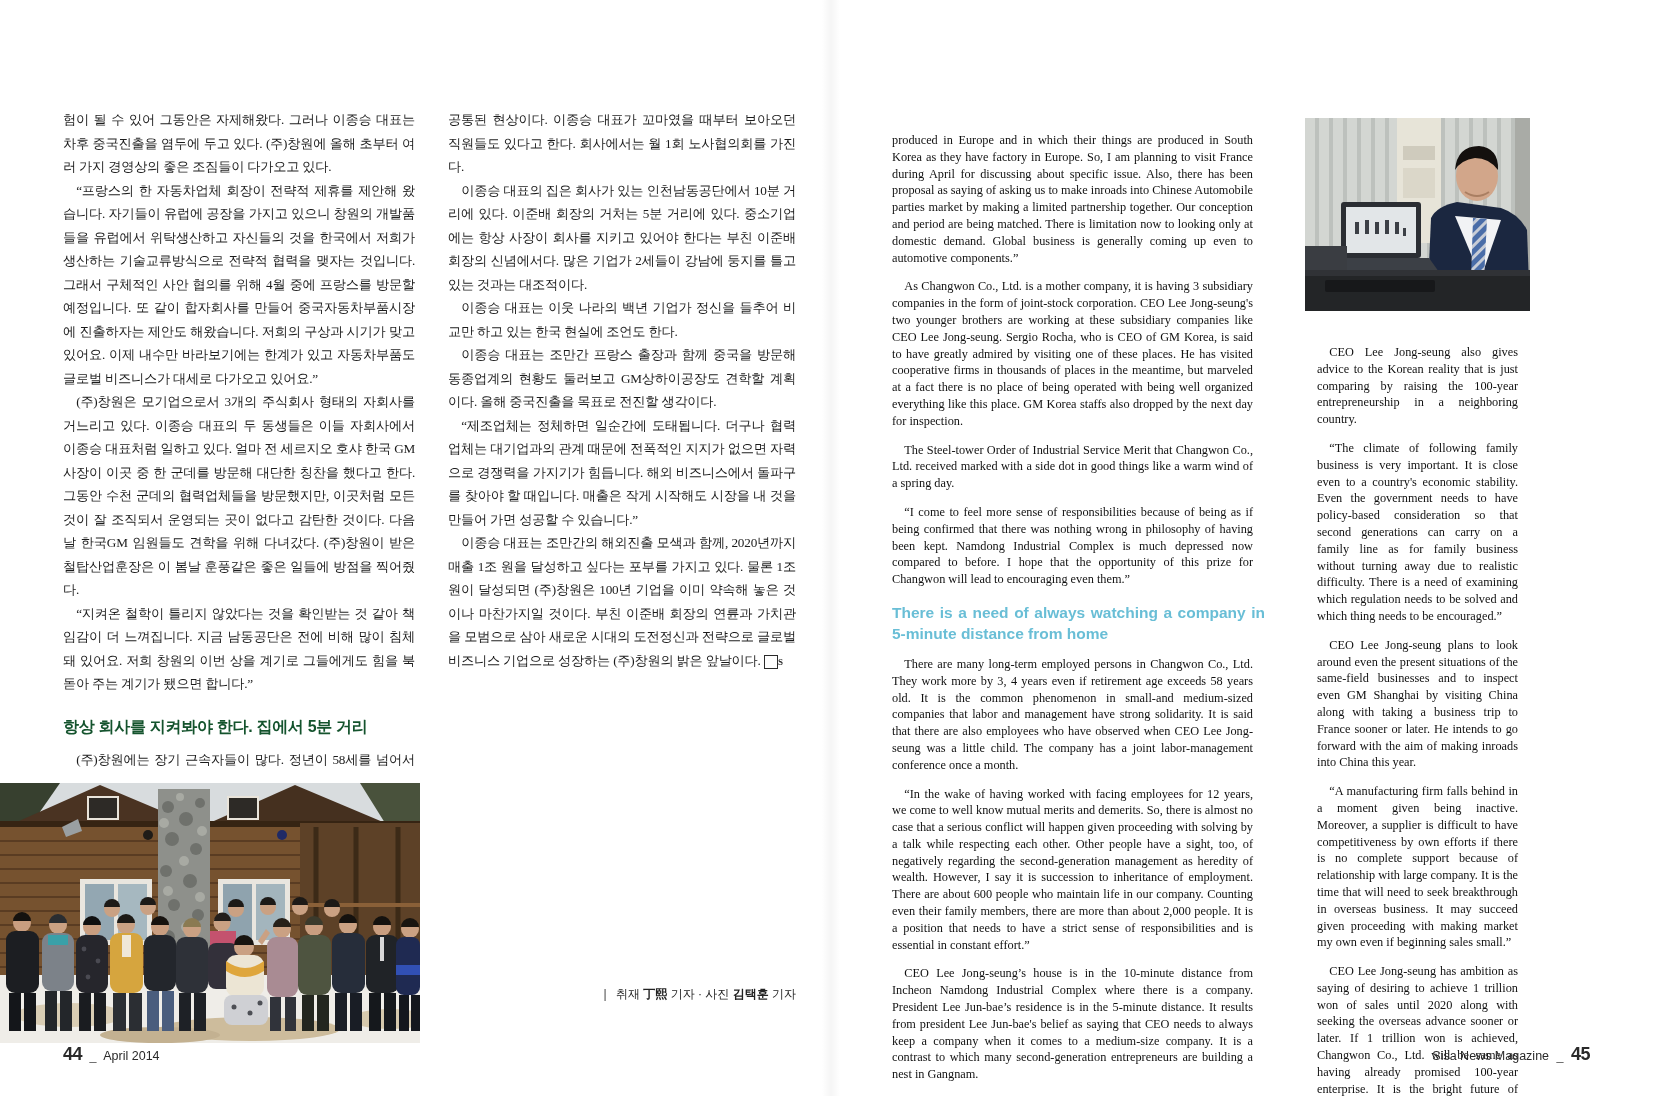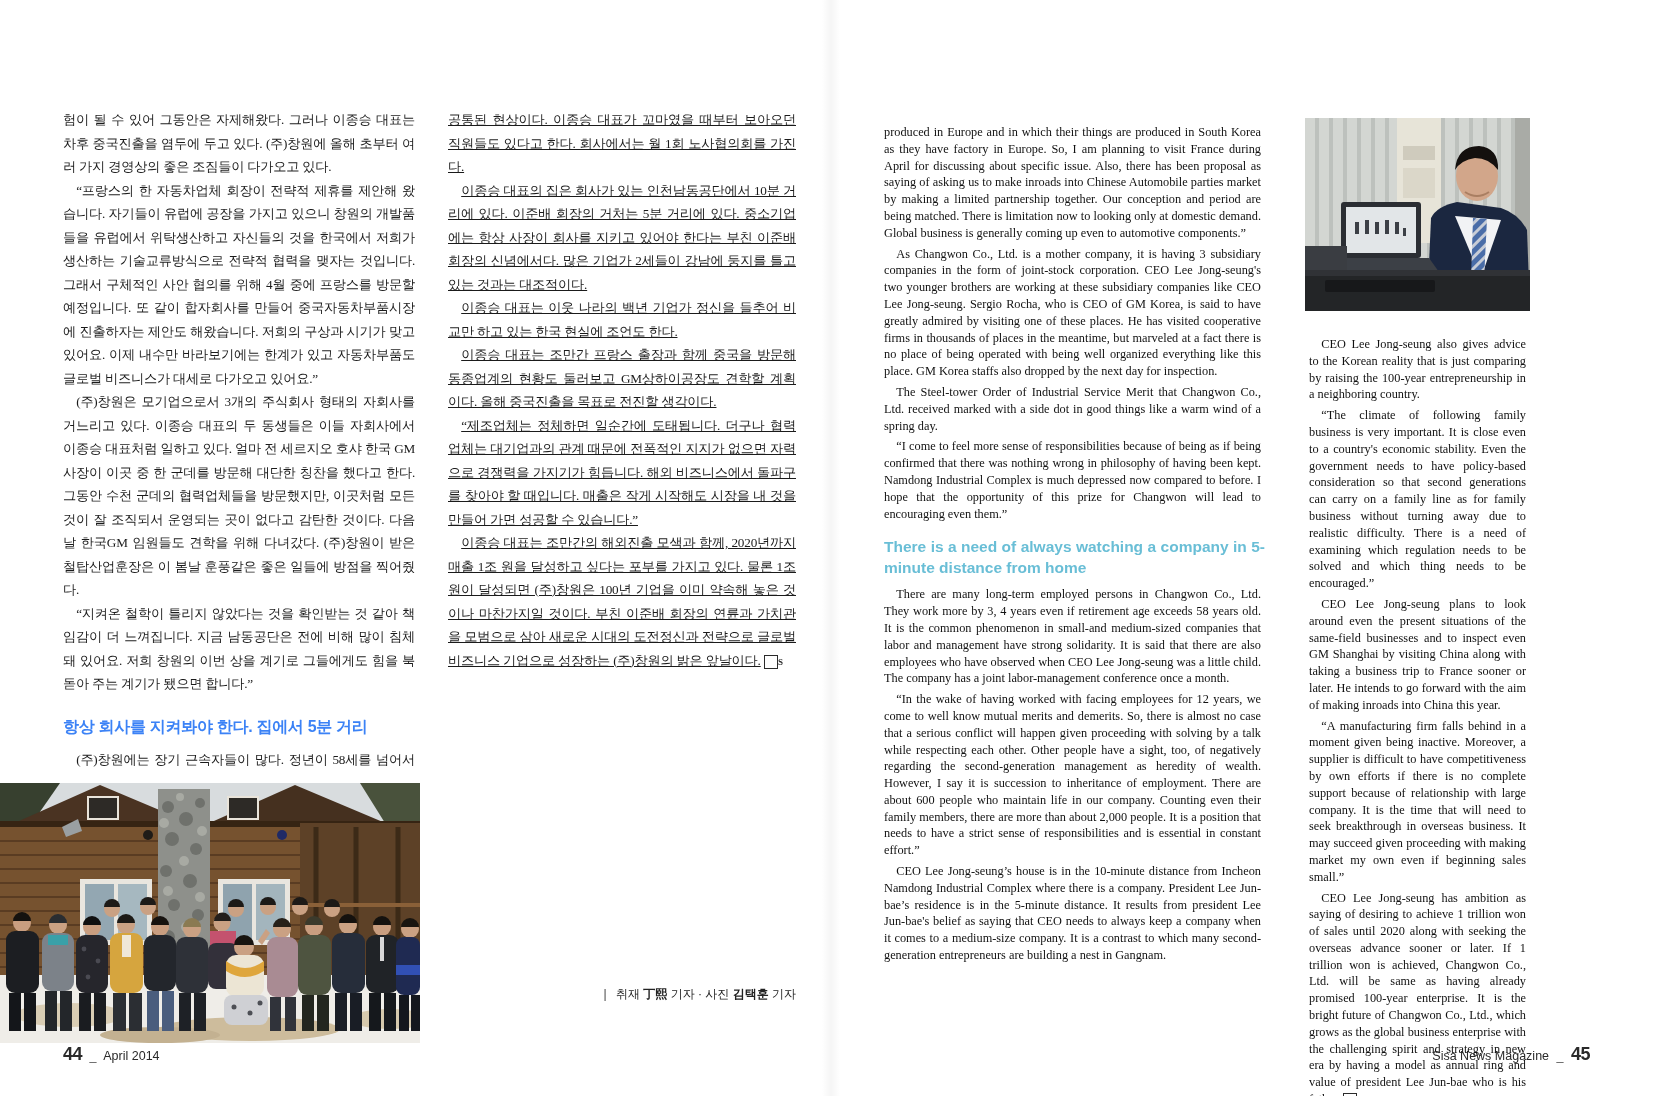--- a/index.html
+++ b/index.html
@@ -7,28 +7,28 @@
     position:relative;width:1663px;height:1096px;background:#ffffff;
     font-family:"Liberation Serif","DejaVu Serif",serif;color:#161616;
     overflow:hidden;margin:0 auto;
   }
   
   .kcol{position:absolute;text-align:justify;font-size:13.2px;line-height:23.5px;
         letter-spacing:-0.2px;color:#1b1b1b;}
   .kcol p{margin:0;}
   .ind{text-indent:1.0em;}
   .k-subhead{font-family:"Liberation Sans","DejaVu Sans",sans-serif;
-        font-weight:bold;color:#3b82f6;font-size:16px;line-height:22px;
+        font-weight:bold;color:#14532d;font-size:16px;line-height:22px;
         margin:20px 0 10px 0;letter-spacing:-0.3px;}
   
   .ecol{position:absolute;text-align:justify;font-size:12.3px;line-height:16.8px;color:#111;}
-  .ecol p{margin:4px;}
+  .ecol p{margin:12px;}
   .e-subhead{font-family:"Liberation Sans","DejaVu Sans",sans-serif;
         font-weight:bold;color:#69bed6;font-size:15.5px;line-height:21px;
-        margin:14px 0 8px 4px;}
+        margin:14px 0 8px 12px;}
   
   .endmark{display:inline-block;width:12px;height:12px;border:1px solid #2b2b2b;
         font:bold 9px/12px "Liberation Serif",serif;text-align:center;vertical-align:baseline;
         margin-left:3px;color:#2b2b2b;background:#fff;}
   .byline{position:absolute;left:448px;top:986px;width:348px;text-align:right;
         font-family:"Liberation Sans","DejaVu Sans",sans-serif;font-size:12px;color:#222;}
   .byline b{font-weight:bold;text-align:right;}
   .byline .bar{color:#444;margin-right:6px;}
   .footer{position:absolute;top:1044px;font-family:"Liberation Sans","DejaVu Sans",sans-serif;
         font-size:12.5px;color:#2a2a2a;}
@@ -47,21 +47,21 @@
 
   <div class="kcol" style="left:63px;top:108px;width:352px;height:662px;overflow:hidden;">
     <p>험이 될 수 있어 그동안은 자제해왔다. 그러나 이종승 대표는 차후 중국진출을 염두에 두고 있다. (주)창원에 올해 초부터 여러 가지 경영상의 좋은 조짐들이 다가오고 있다.</p>
     <p class="ind">“프랑스의 한 자동차업체 회장이 전략적 제휴를 제안해 왔습니다. 자기들이 유럽에 공장을 가지고 있으니 창원의 개발품들을 유럽에서 위탁생산하고 자신들의 것을 한국에서 저희가 생산하는 기술교류방식으로 전략적 협력을 맺자는 것입니다. 그래서 구체적인 사안 협의를 위해 4월 중에 프랑스를 방문할 예정입니다. 또 같이 합자회사를 만들어 중국자동차부품시장에 진출하자는 제안도 해왔습니다. 저희의 구상과 시기가 맞고 있어요. 이제 내수만 바라보기에는 한계가 있고 자동차부품도 글로벌 비즈니스가 대세로 다가오고 있어요.”</p>
     <p class="ind">(주)창원은 모기업으로서 3개의 주식회사 형태의 자회사를 거느리고 있다. 이종승 대표의 두 동생들은 이들 자회사에서 이종승 대표처럼 일하고 있다. 얼마 전 세르지오 호샤 한국 GM 사장이 이곳 중 한 군데를 방문해 대단한 칭찬을 했다고 한다. 그동안 수천 군데의 협력업체들을 방문했지만, 이곳처럼 모든 것이 잘 조직되서 운영되는 곳이 없다고 감탄한 것이다. 다음날 한국GM 임원들도 견학을 위해 다녀갔다. (주)창원이 받은 철탑산업훈장은 이 봄날 훈풍같은 좋은 일들에 방점을 찍어줬다.</p>
     <p class="ind">“지켜온 철학이 틀리지 않았다는 것을 확인받는 것 같아 책임감이 더 느껴집니다. 지금 남동공단은 전에 비해 많이 침체돼 있어요. 저희 창원의 이번 상을 계기로 그들에게도 힘을 북돋아 주는 계기가 됐으면 합니다.”</p>
     <div class="k-subhead">항상 회사를 지켜봐야 한다. 집에서 5분 거리</div>
     <p class="ind">(주)창원에는 장기 근속자들이 많다. 정년이 58세를 넘어서도 3,4년씩 더 일한다. 노사가 튼튼한 결속력을 가지고 있는 중소기업에서</p>
   </div>
 
-  <div class="kcol" style="left:448px;top:108px;width:348px;height:872px;overflow:hidden;text-decoration:underline;">
+  <div class="kcol" style="left:448px;top:108px;width:348px;height:872px;overflow:hidden;">
     <p>공통된 현상이다. 이종승 대표가 꼬마였을 때부터 보아오던 직원들도 있다고 한다. 회사에서는 월 1회 노사협의회를 가진다.</p>
     <p class="ind">이종승 대표의 집은 회사가 있는 인천남동공단에서 10분 거리에 있다. 이준배 회장의 거처는 5분 거리에 있다. 중소기업에는 항상 사장이 회사를 지키고 있어야 한다는 부친 이준배 회장의 신념에서다. 많은 기업가 2세들이 강남에 둥지를 틀고 있는 것과는 대조적이다.</p>
     <p class="ind">이종승 대표는 이웃 나라의 백년 기업가 정신을 들추어 비교만 하고 있는 한국 현실에 조언도 한다.</p>
     <p class="ind">이종승 대표는 조만간 프랑스 출장과 함께 중국을 방문해 동종업계의 현황도 둘러보고 GM상하이공장도 견학할 계획이다. 올해 중국진출을 목표로 전진할 생각이다.</p>
     <p class="ind">“제조업체는 정체하면 일순간에 도태됩니다. 더구나 협력업체는 대기업과의 관계 때문에 전폭적인 지지가 없으면 자력으로 경쟁력을 가지기가 힘듭니다. 해외 비즈니스에서 돌파구를 찾아야 할 때입니다. 매출은 작게 시작해도 시장을 내 것을 만들어 가면 성공할 수 있습니다.”</p>
     <p class="ind">
       <span>이종승 대표는 조만간의 해외진출 모색과 함께, 2020년까지 매출 1조 원을 달성하고 싶다는 포부를 가지고 있다. 물론 1조 원이 달성되면 (주)창원은 100년 기업을 이미 약속해 놓은 것이나 마찬가지일 것이다. 부친 이준배 회장의 연륜과 가치관을 모범으로 삼아 새로운 시대의 도전정신과 전략으로 글로벌비즈니스 기업으로 성장하는 (주)창원의 밝은 앞날이다.</span><span class="endmark">S</span>
     </p>
   </div>
 

